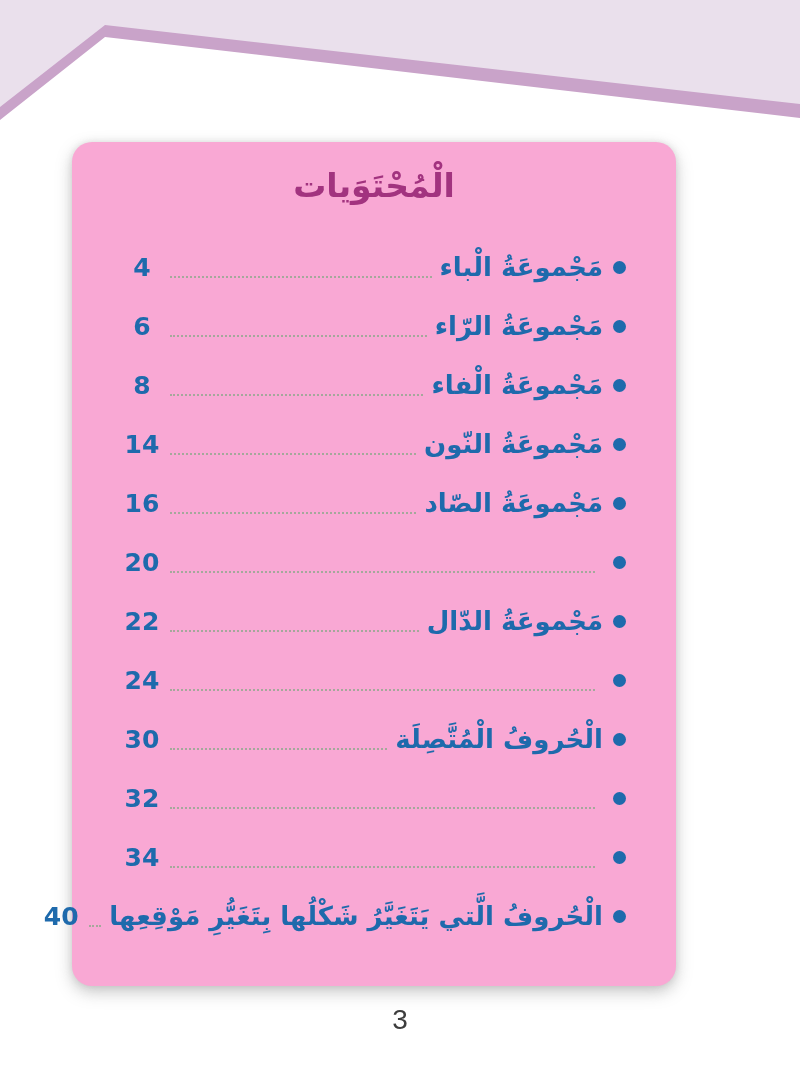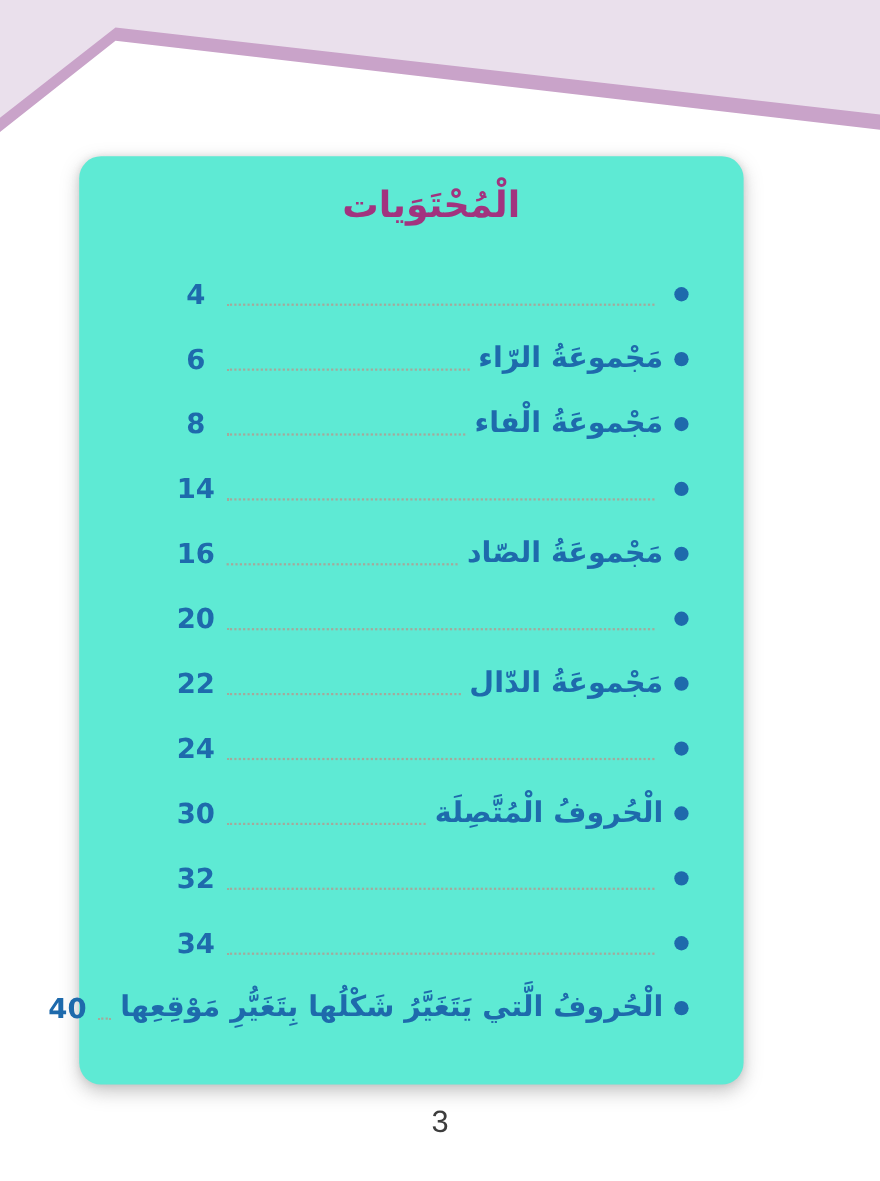--- a/index.html
+++ b/index.html
@@ -17,25 +17,24 @@
     top: 0; left: 0;
     width: 800px; height: 135px;
     display: block;
   }
 
   
   .card {
     position: absolute;
     left: 72px; top: 142px;
     width: 604px; height: 844px;
-    background: #5eead4;
+    background: #f9a8d4;
     border-radius: 20px;
     box-shadow: 0 6px 16px rgba(130,130,130,0.45), 0 0 6px rgba(160,160,160,0.25);
     padding-top: 20px;
-    padding-left: 36px;
   }
 
   .card-title {
     text-align: center;
     font-size: 33px;
     line-height: 48px;
     font-weight: bold;
     color: #a2337f;
     direction: rtl;
   }
@@ -108,40 +107,42 @@
 </svg>
 
 <div class="card">
 
   <div class="card-title">الْمُحْتَوَيات</div>
 
   <div class="toc-list">
 
     <div class="toc-row">
       <span class="bullet"></span>
+      <span class="toc-label">مَجْموعَةُ الْباء</span>
       <span class="leader"></span>
       <span class="toc-page">4</span>
     </div>
 
     <div class="toc-row">
       <span class="bullet"></span>
       <span class="toc-label">مَجْموعَةُ الرّاء</span>
       <span class="leader"></span>
       <span class="toc-page">6</span>
     </div>
 
     <div class="toc-row">
       <span class="bullet"></span>
       <span class="toc-label">مَجْموعَةُ الْفاء</span>
       <span class="leader"></span>
       <span class="toc-page">8</span>
     </div>
 
     <div class="toc-row">
       <span class="bullet"></span>
+      <span class="toc-label">مَجْموعَةُ النّون</span>
       <span class="leader"></span>
       <span class="toc-page">14</span>
     </div>
 
     <div class="toc-row">
       <span class="bullet"></span>
       <span class="toc-label">مَجْموعَةُ الصّاد</span>
       <span class="leader"></span>
       <span class="toc-page">16</span>
     </div>

